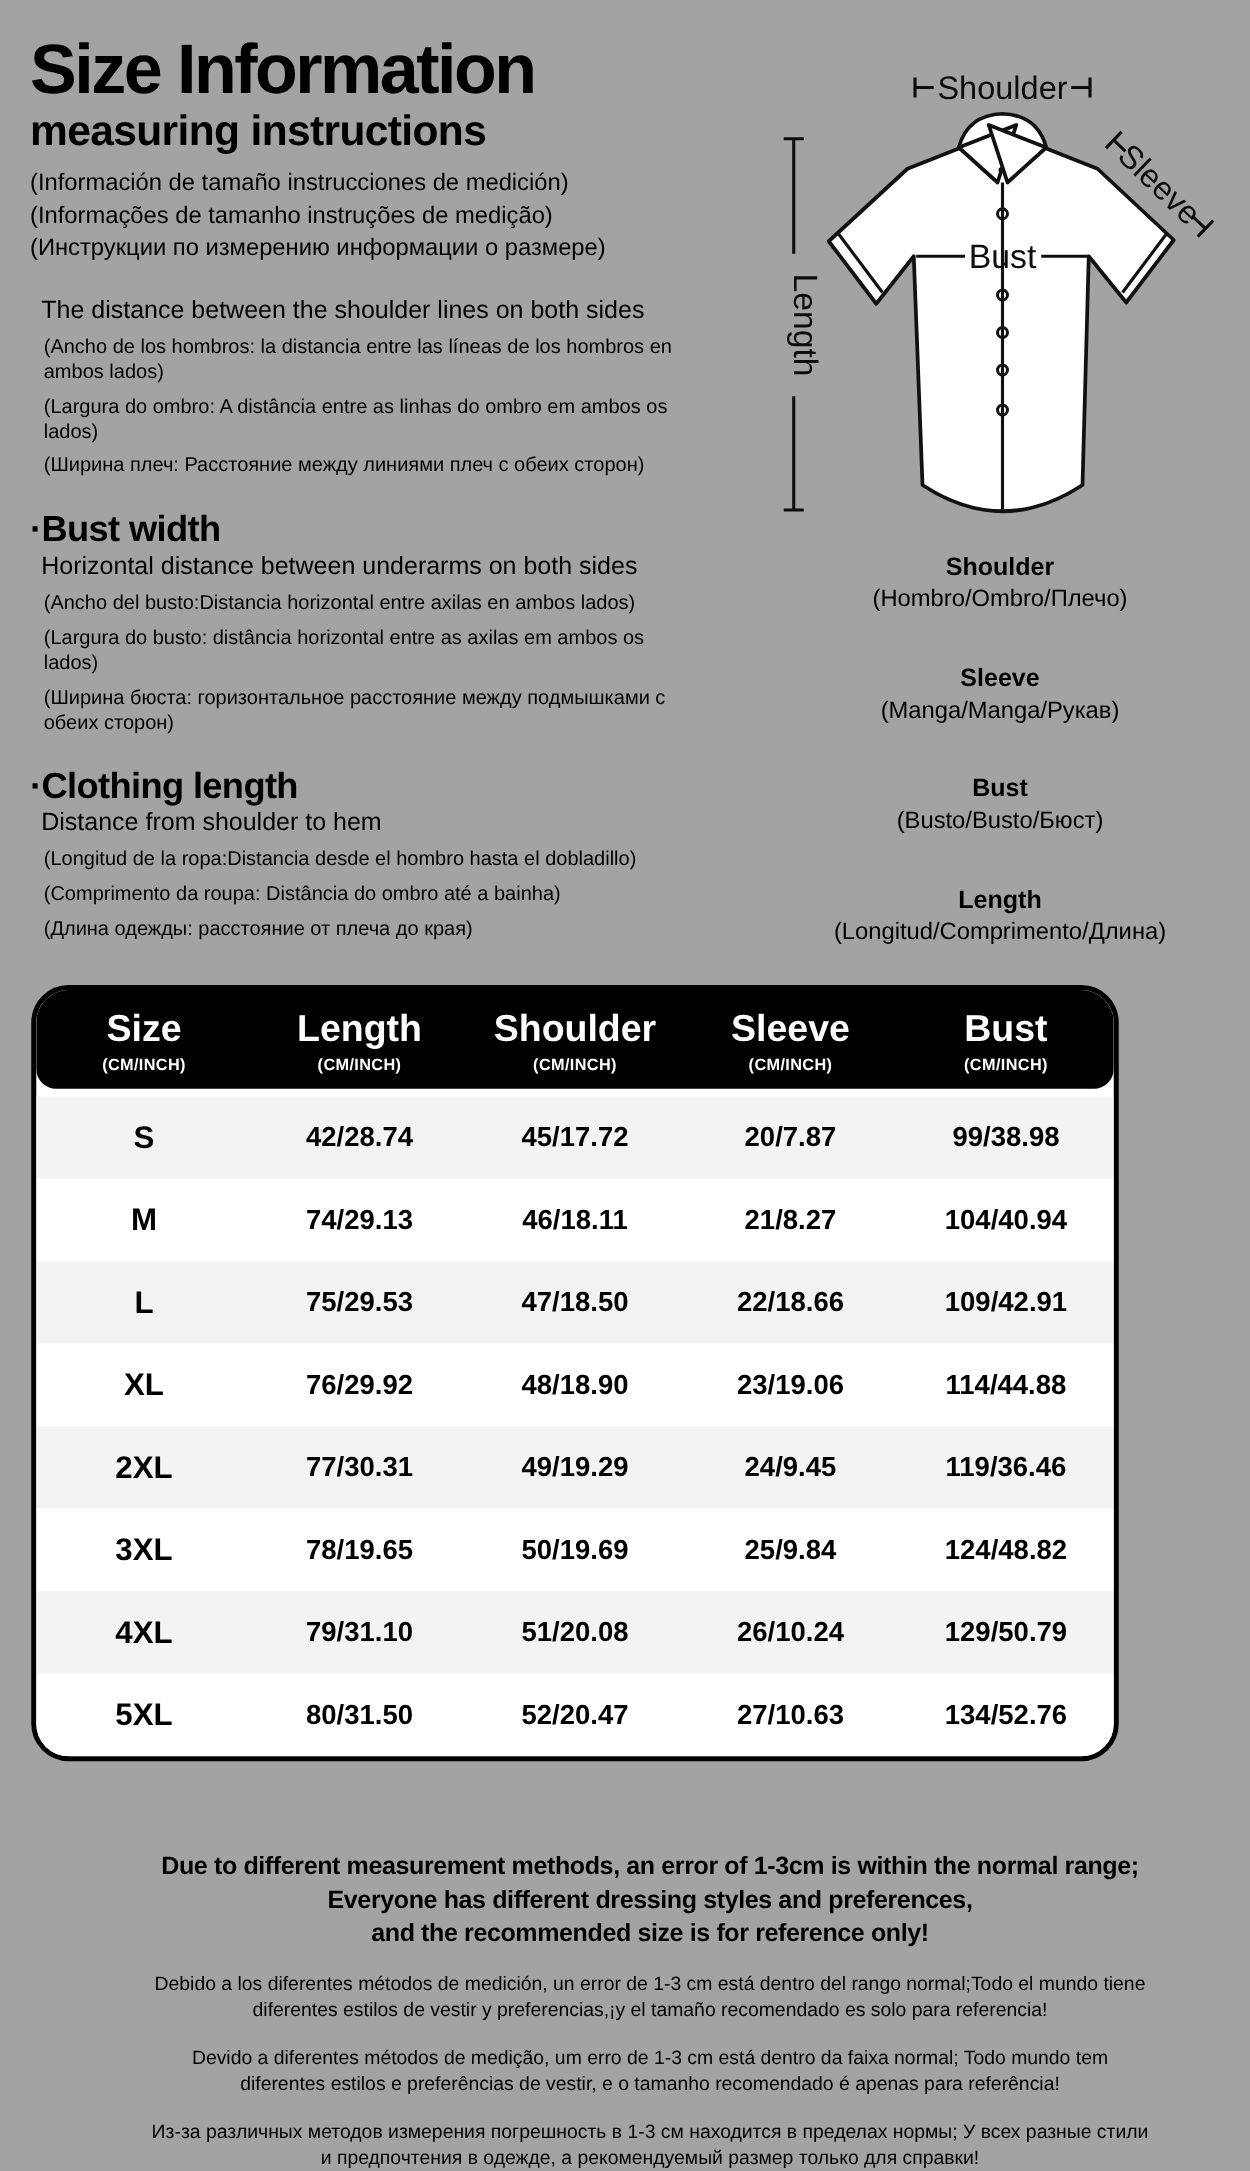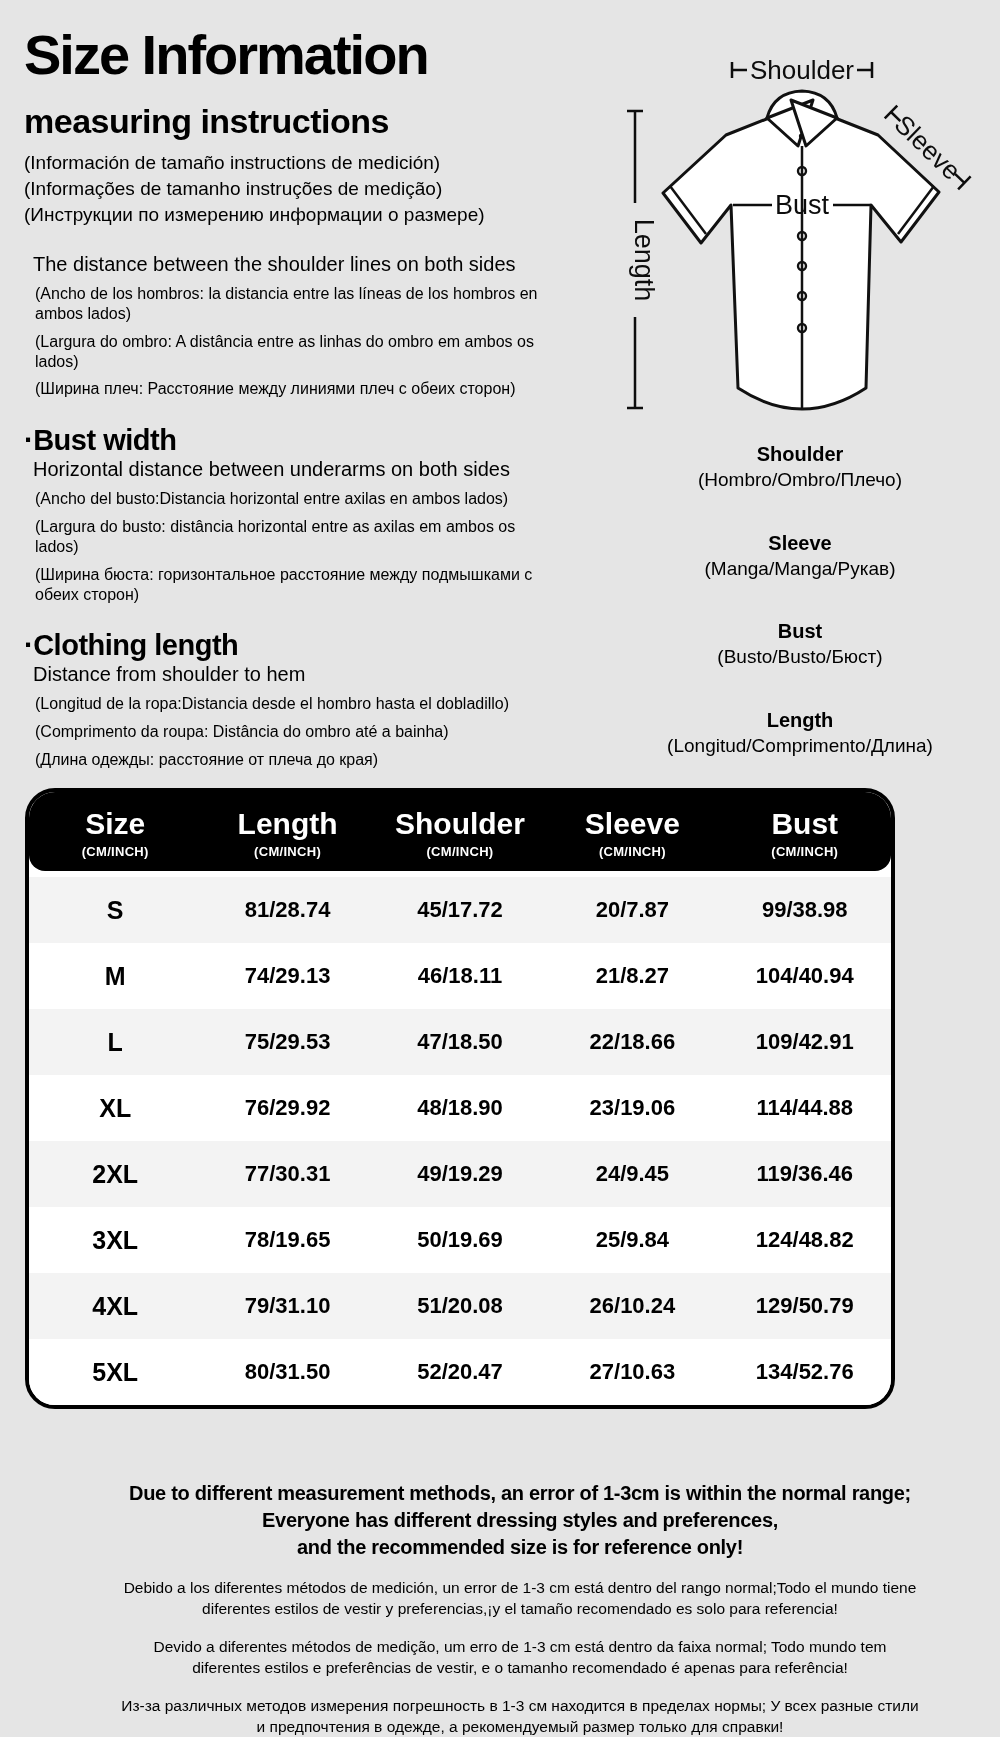--- a/index.html
+++ b/index.html
@@ -1,23 +1,23 @@
 <!DOCTYPE html>
 <html><head>
 <meta charset="utf-8">
 <style>
   * { margin:0; padding:0; box-sizing:border-box; }
   html,body { background:#ffffff; }
   body { font-family:"Liberation Sans","DejaVu Sans",sans-serif; color:#000; }
-  .page { position:relative; width:1000px; height:1737px; background:#e5e5e5; overflow:hidden; margin:0 auto; }
+  .page { position:relative; width:1000px; height:1737px; background:#a3a3a3; overflow:hidden; margin:0 auto; }
 
   
   .left-col { position:absolute; left:24px; top:26px; width:520px; }
   .main-title { font-size:56px; font-weight:bold; letter-spacing:-2px; line-height:1.02; }
-  .sub-title { font-size:34px; font-weight:bold; letter-spacing:-0.5px; margin-top:19px; }
+  .sub-title { font-size:34px; font-weight:bold; letter-spacing:-0.5px; margin-top:3px; }
   .subtitle-trs { margin-top:9px; }
   .subtitle-trs div { font-size:19px; line-height:1.37; }
   .section { margin-top:25px; }
   .section-title { font-size:29px; font-weight:bold; letter-spacing:-0.5px; }
   .section-title::before { content:"·"; font-weight:bold; }
   .section-desc { font-size:20px; margin-left:9px; margin-top:1px; }
   .section-trs { margin-left:11px; margin-top:2px; width:505px; }
   .section-trs div { font-size:16px; line-height:1.24; margin-top:8px; }
 
   
@@ -50,21 +50,21 @@
 </style>
 </head>
 <body>
 
 <div class="page">
 
   <div class="left-col">
     <div class="main-title">Size Information</div>
     <div class="sub-title">measuring instructions</div>
     <div class="subtitle-trs">
-        <div>(Información de tamaño instructions de medición)</div>
+        <div>(Información de tamaño instrucciones de medición)</div>
         <div>(Informações de tamanho instruções de medição)</div>
         <div>(Инструкции по измерению информации о размере)</div>
       </div>
     <div id="sections-wrap">
         <div class="section">
           <div class="section-desc">The distance between the shoulder lines on both sides</div>
           <div class="section-trs">
             <div>(Ancho de los hombros: la distancia entre las líneas de los hombros en ambos lados)</div>
             <div>(Largura do ombro: A distância entre as linhas do ombro em ambos os lados)</div>
             <div>(Ширина плеч: Расстояние между линиями плеч с обеих сторон)</div>
@@ -175,21 +175,21 @@
           <div class="hunit">(CM/INCH)</div>
         </div>
         <div class="hcell">
           <div class="hname">Bust</div>
           <div class="hunit">(CM/INCH)</div>
         </div>
       </div>
     <div id="table-body">
         <div class="trow odd">
           <div class="tcell size">S</div>
-          <div class="tcell">81/28.74</div>
+          <div class="tcell">42/28.74</div>
           <div class="tcell">45/17.72</div>
           <div class="tcell">20/7.87</div>
           <div class="tcell">99/38.98</div>
         </div>
         <div class="trow even">
           <div class="tcell size">M</div>
           <div class="tcell">74/29.13</div>
           <div class="tcell">46/18.11</div>
           <div class="tcell">21/8.27</div>
           <div class="tcell">104/40.94</div>

